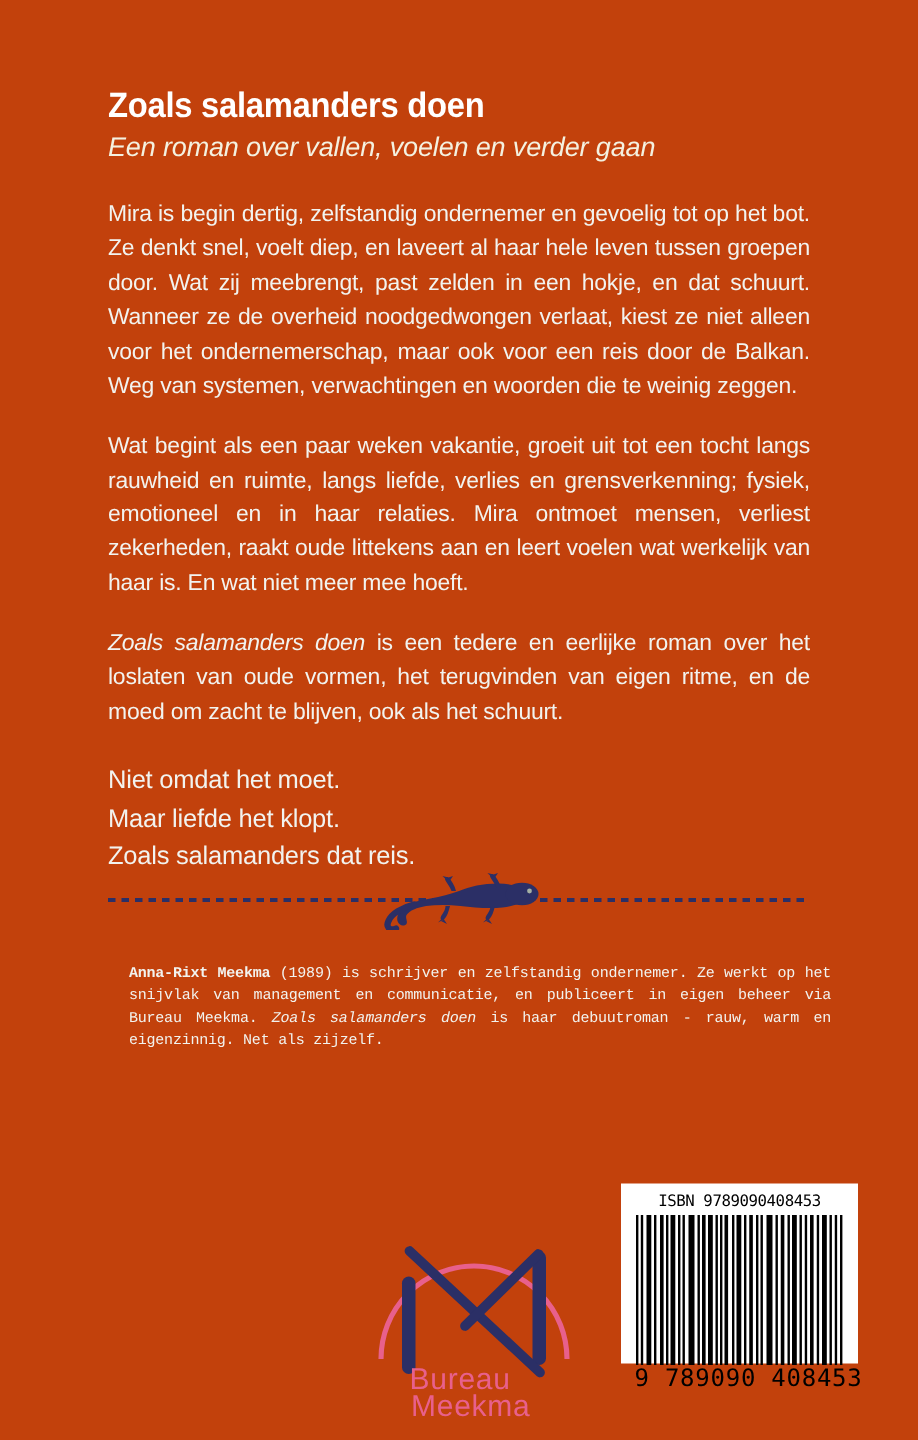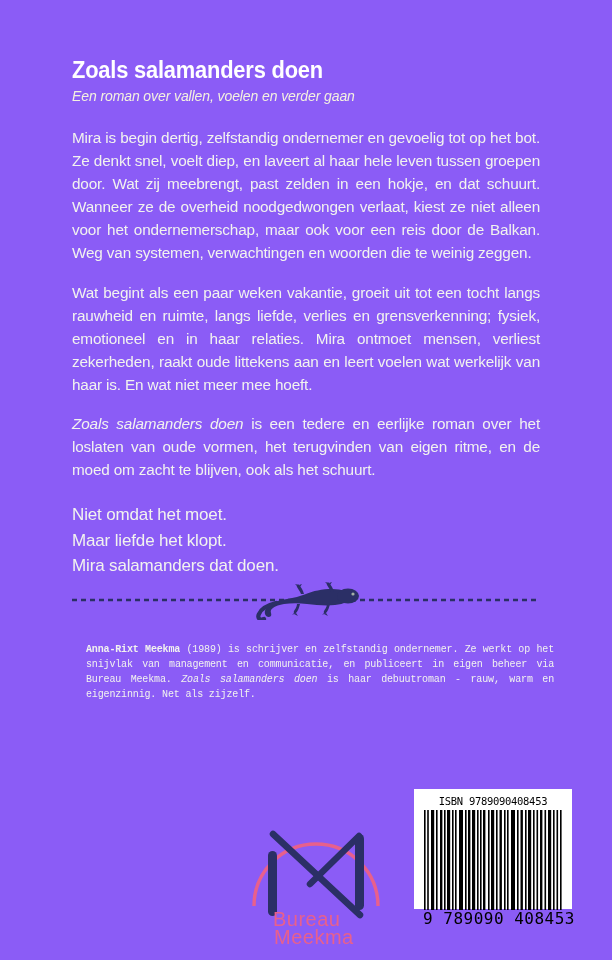--- a/index.html
+++ b/index.html
@@ -11,21 +11,21 @@
     height: 960px;
     background: #a4b0a4;
     font-family: "Liberation Sans", sans-serif;
     overflow: hidden;
     position: relative;
   }
 
   .cover {
     position: absolute;
     inset: 0;
-    background: #8b5cf6;
+    background: #c2410c;
   }
 
   .content {
     position: absolute;
     left: 72px;
     top: 58px;
     width: 468px;
   }
 
   .book-title {
@@ -36,21 +36,21 @@
     color: #ffffff;
     letter-spacing: -0.2px;
     transform: scaleX(0.93);
     transform-origin: left center;
     margin: 0 0 5px 0;
   }
 
   .book-subtitle {
     font-family: "Liberation Sans", sans-serif;
     font-style: italic;
-    font-size: 14px;
+    font-size: 18px;
     line-height: 1.2;
     color: #f4f1e0;
     margin: 0 0 22px 0;
     letter-spacing: -0.1px;
   }
 
   .blurb {
     font-family: "Liberation Sans", sans-serif;
     font-size: 15.3px;
     line-height: 1.5;
@@ -171,21 +171,21 @@
 
     <p class="blurb">Wat begint als een paar weken vakantie, groeit uit tot een tocht langs rauwheid en ruimte, langs liefde, verlies en grensverkenning; fysiek, emotioneel en in haar relaties. Mira ontmoet mensen, verliest zekerheden, raakt oude littekens aan en leert voelen wat werkelijk van haar is. En wat niet meer mee hoeft.</p>
 
     <p class="blurb">
       <em>Zoals salamanders doen</em><span> is een tedere en eerlijke roman over het loslaten van oude vormen, het terugvinden van eigen ritme, en de moed om zacht te blijven, ook als het schuurt.</span>
     </p>
 
     <div class="closing">
       <div>Niet omdat het moet.</div>
       <div>Maar liefde het klopt.</div>
-      <div>Mira salamanders dat doen.</div>
+      <div>Zoals salamanders dat reis.</div>
     </div>
 
   </div>
 
   <div class="divider">
     <svg width="468" height="40" viewBox="0 0 468 40" xmlns="http://www.w3.org/2000/svg">
       <line x1="0" y1="20" x2="468" y2="20" stroke="#2b2f66" stroke-width="2.6" stroke-dasharray="5 4"></line>
       <g transform="translate(184,2) scale(1.0)">
 
         <path fill="#2b2f66" d="

